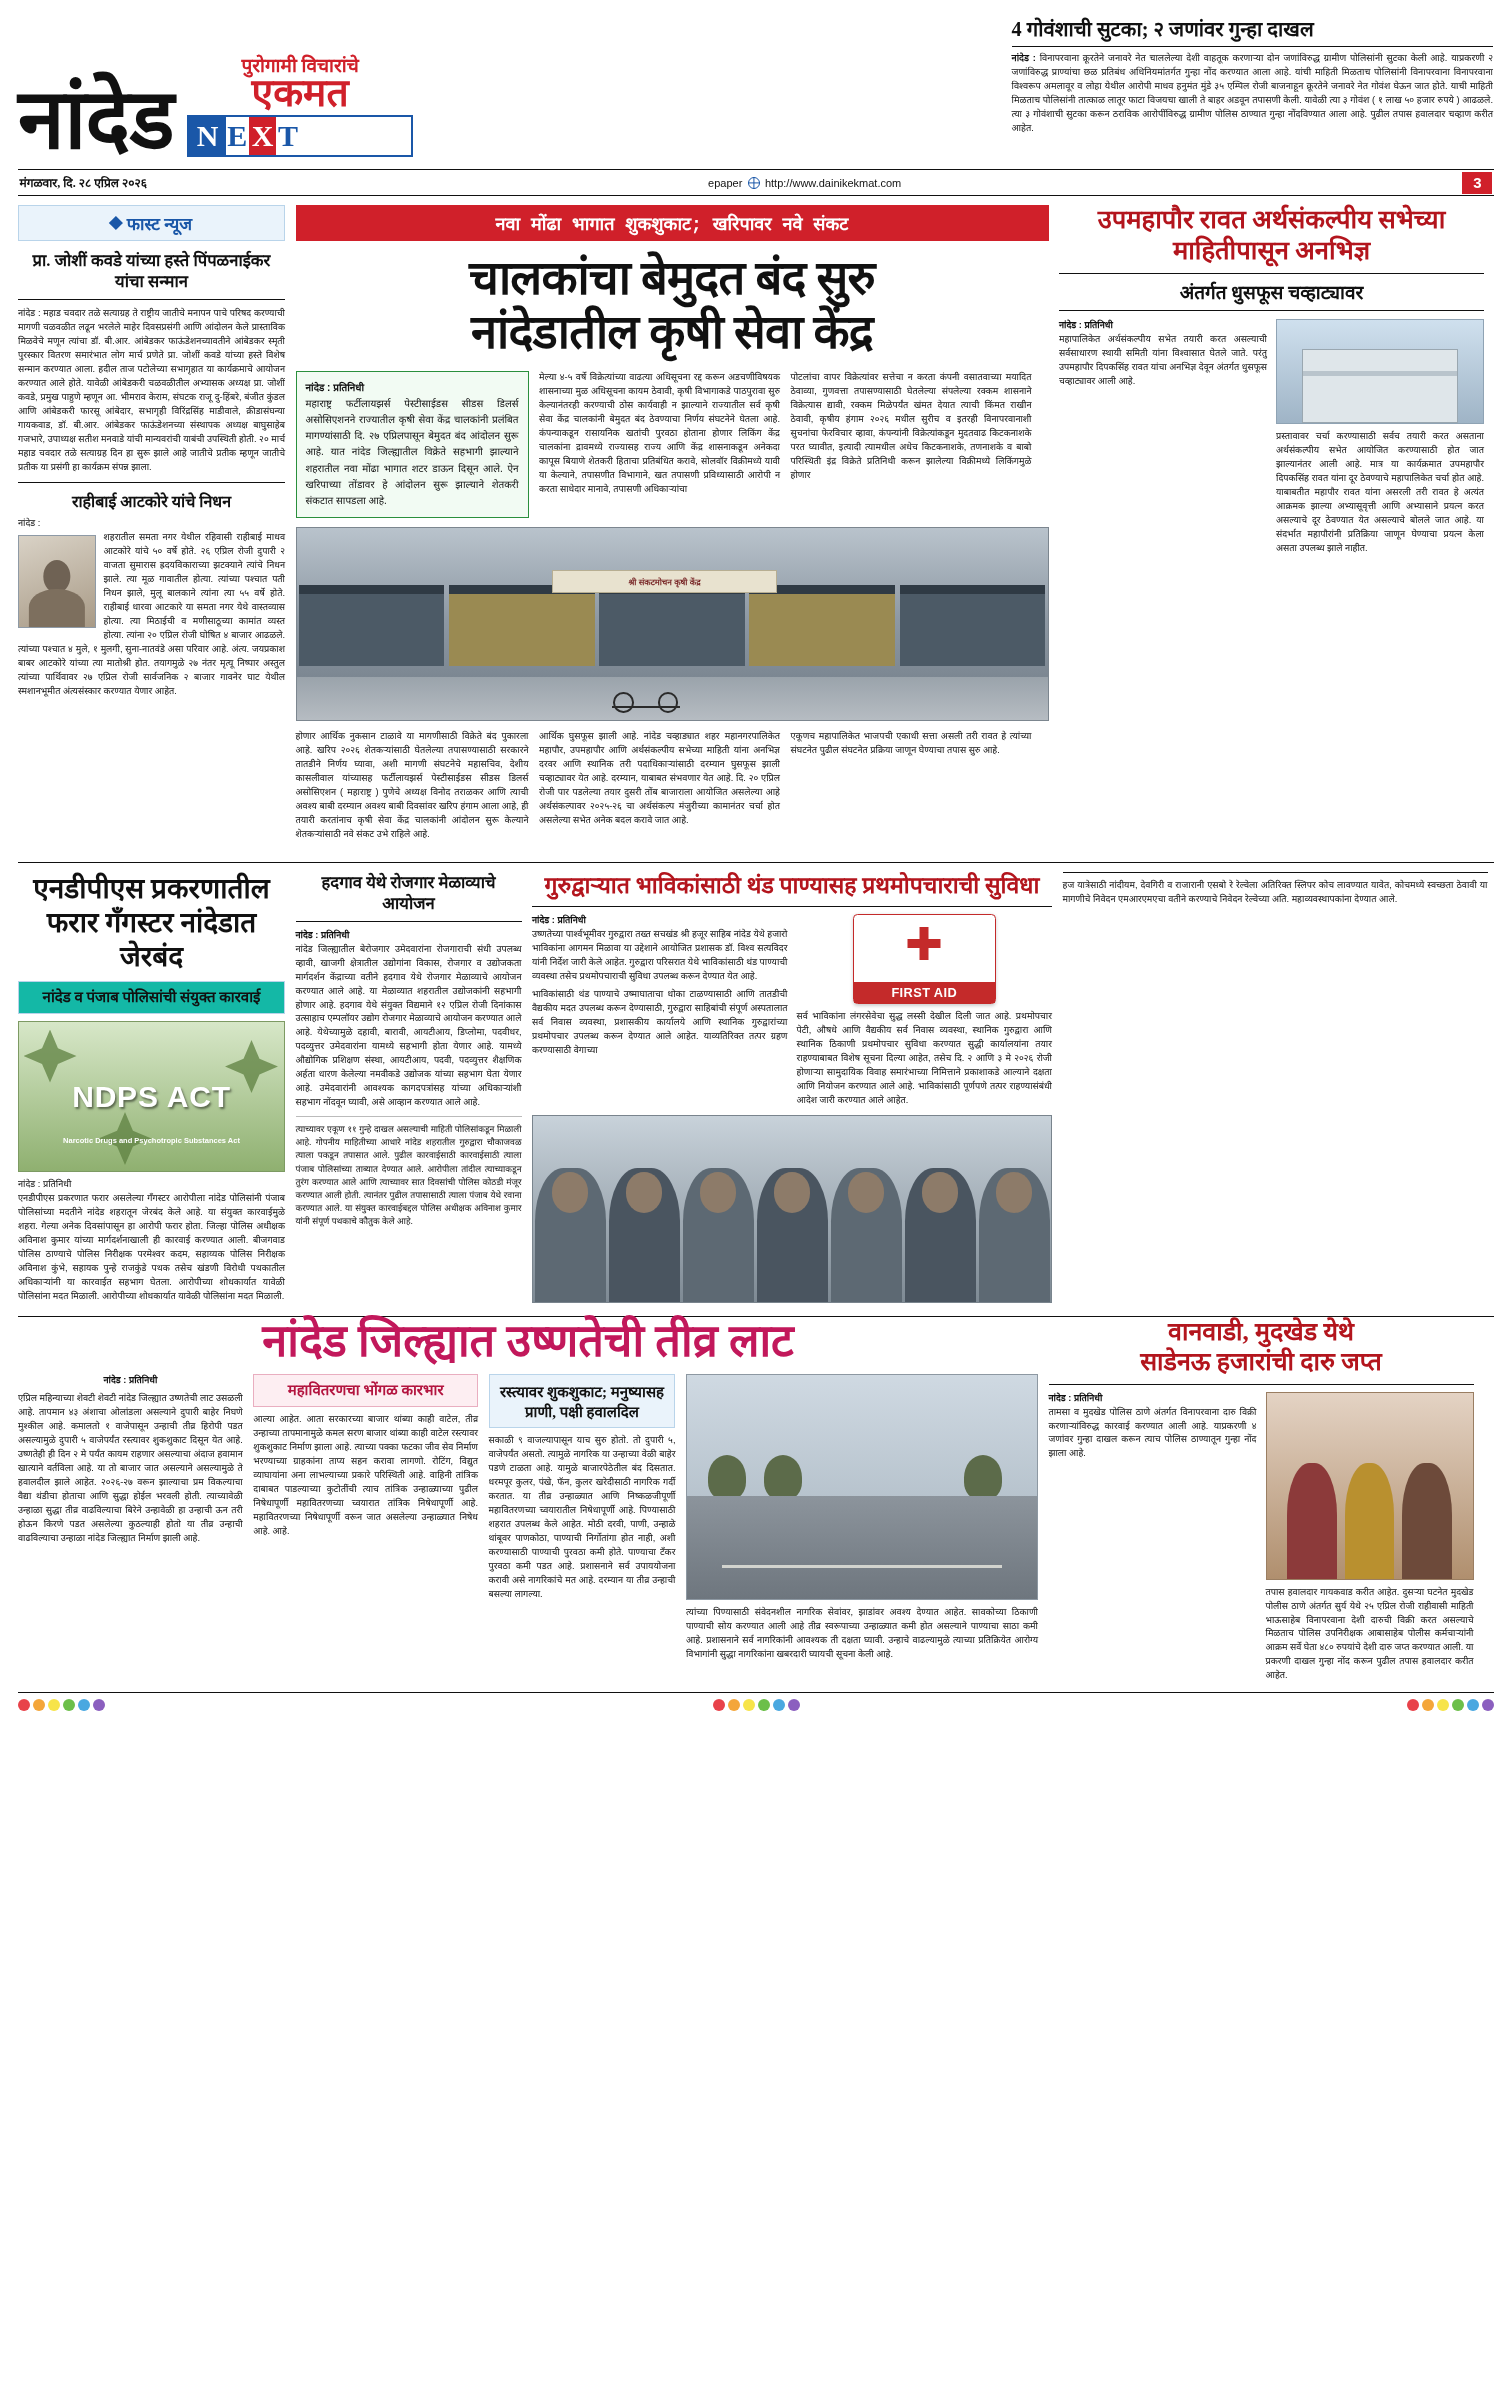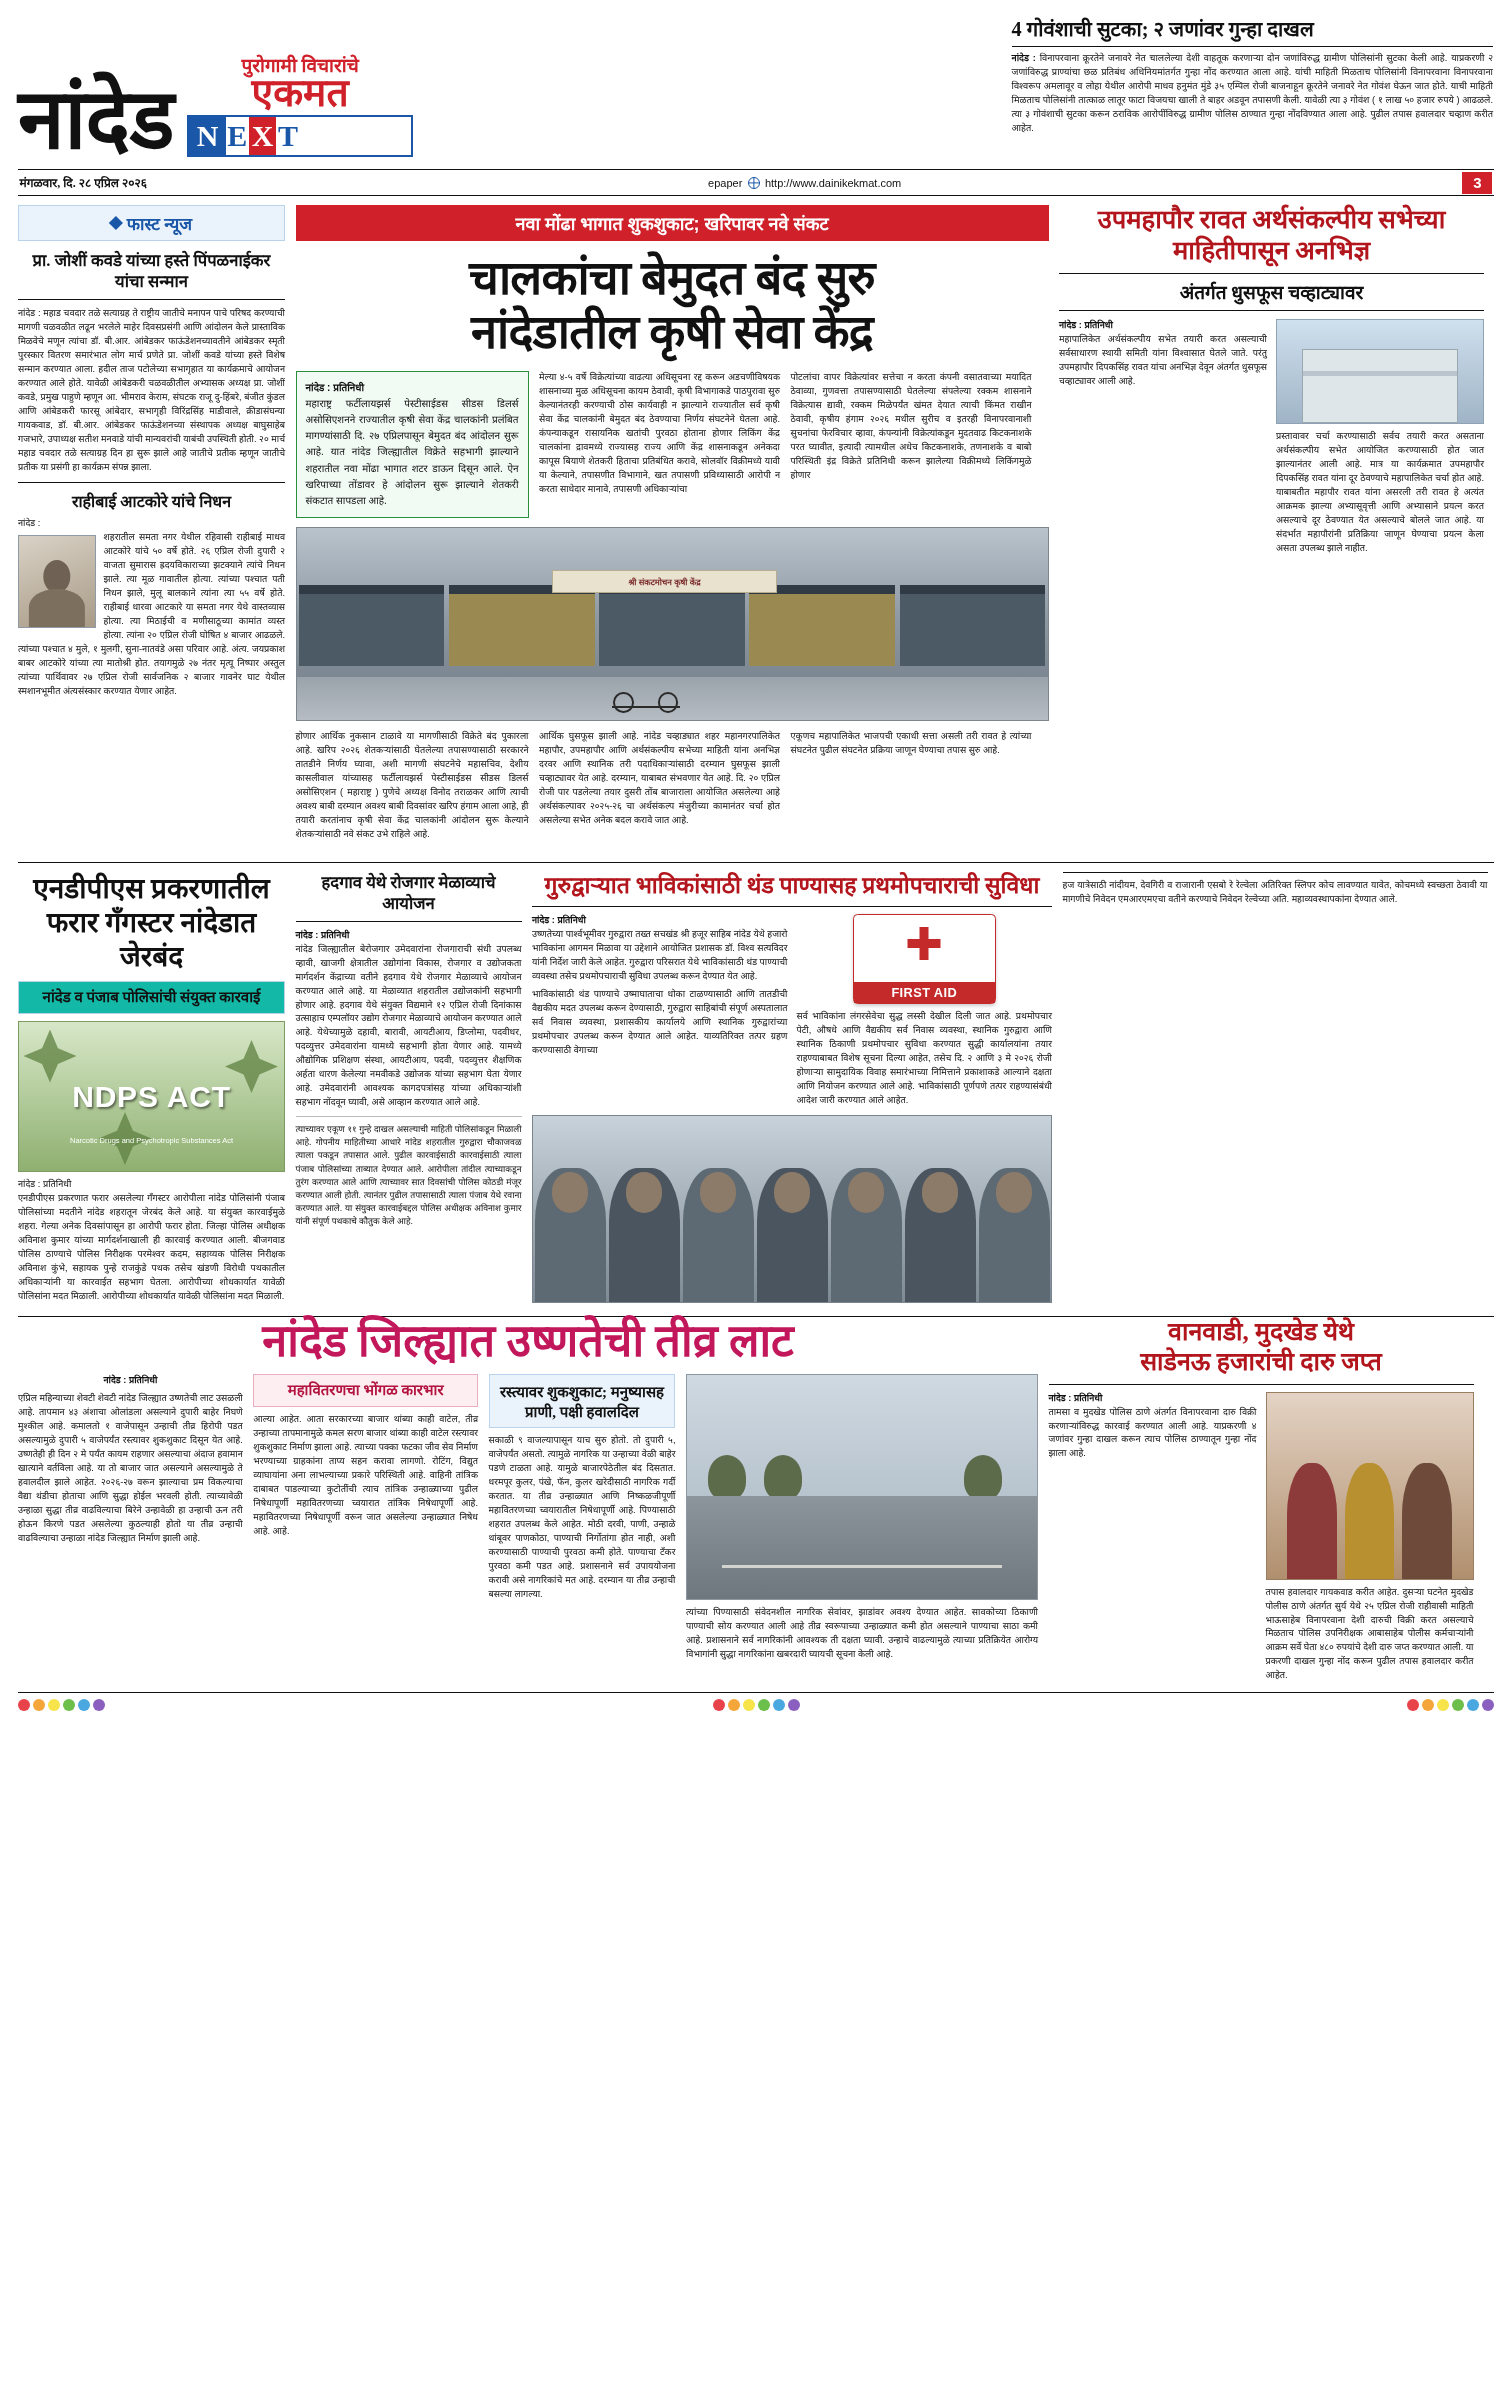--- a/index.html
+++ b/index.html
@@ -123,21 +123,21 @@
     background: #6f6254; border-radius: 50%; transform: translateX(-50%);
   }
   .photo .ph-body {
     position: absolute; left: 50%; bottom: 0; width: 74%; height: 42%;
     background: #7d6f5e; border-radius: 48% 48% 0 0; transform: translateX(-50%);
   }
 
   
   .red-banner {
     background: #d0202a; color: #fff; text-align: center; font-weight: bold;
-    font-size: 18px; padding: 6px 4.5px; font-family: Liberation Sans, sans-serif;
+    font-size: 18px; padding: 6px 4.5px; font-family: Liberation Mono, monospace;
   }
   .lead-title {
     font-family: "Liberation Serif", serif; font-weight: bold; font-size: 47px;
     line-height: 1.14; text-align: center; margin: 10.5px 0 12px; letter-spacing: -0.8px;
   }
   .lead-cols { display: flex; gap: 10.5px; }
   .lead-box {
     width: 233px; border: 0.8px solid #2a8f3c; background: #f2fbf3; padding: 7.5px 9px;
     font-size: 10px; line-height: 1.62; text-align: justify;
   }
@@ -214,21 +214,21 @@
   }
   .ndps-photo {
     width: 100%; height: 151px; background: linear-gradient(180deg,#d7e7c8,#8fb070);
     border: 0.8px solid #7d9a63; position: relative; overflow: hidden;
     display: flex; align-items: center; justify-content: center;
   }
   .ndps-text {
     color: #ffffff; font-weight: bold; font-size: 30px; letter-spacing: 0.8px;
     text-shadow: 1.5px 1.5px 2.3px rgba(0,0,0,.5); font-family: "Liberation Sans", sans-serif;
   }
-  .ndps-sub { position: absolute; bottom: 25.6px; color: #fff; font-size: 7.5px; font-weight: normal; }
+  .ndps-sub { position: absolute; bottom: 25.6px; color: #fff; font-size: 7.5px; font-weight: bold; }
   .leaf {
     position: absolute; width: 53px; height: 53px; background: #5e8040;
     clip-path: polygon(50% 0,65% 35%,100% 50%,65% 65%,50% 100%,35% 65%,0 50%,35% 35%);
     opacity: .75;
   }
   .leaf.l1 { left: 4.5px; top: 7.5px; }
   .leaf.l2 { right: 6px; top: 18px; }
   .leaf.l3 { left: 30%; bottom: 6px; }
 
   .firstaid {

